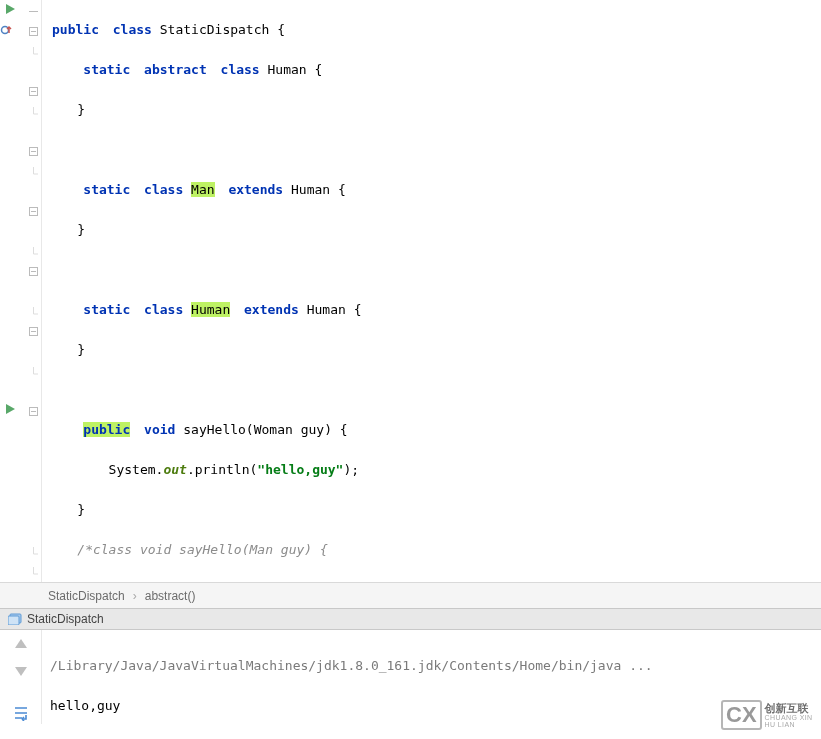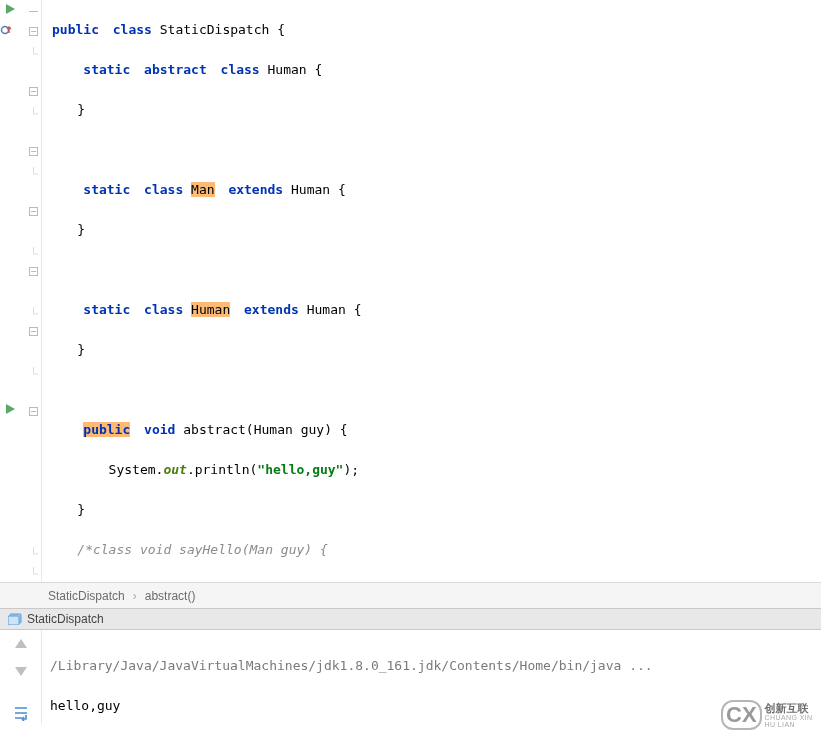--- a/index.html
+++ b/index.html
@@ -41,21 +41,21 @@
   overflow: hidden;
 }
 .code-line {
   height: 20px;
   position: relative;
 }
 .kw { color: #0033B3; font-weight: bold; margin-left: 6px; }
 .kw-static-out { color: #4d7c0f; font-weight: bold; font-style: italic;}
 .str { color: #067D17; font-weight: bold; }
 .cm { color: #8C8C8C; font-style: italic; }
-.hl-yellow { background: #fdba74; }
+.hl-yellow { background: #bef264; }
 .breadcrumb {
   height: 26px;
   border-top: 1px solid #d9d9d9;
   background: #f5f5f5;
   display: flex;
   align-items: center;
   padding-left: 48px;
   font-family: "Segoe UI", "Helvetica Neue", Arial, sans-serif;
   font-size: 12px;
   color: #6c6c6c;
@@ -115,21 +115,21 @@
   opacity: 0.85;
   display: flex;
   align-items: center;
   font-family: Arial, sans-serif;
 }
 .watermark .cx {
   font-size: 22px;
   font-weight: bold;
   color: #888;
   border: 2px solid #aaa;
-  border-radius: 12px;
+  border-radius: 3px;
   padding: 0 3px;
   margin-right: 3px;
   background: #fff;
 }
 .watermark .txt {
   display:flex;
   flex-direction:column;
   line-height:1;
 }
 .watermark .t1 { font-size: 11px; color: #555; font-weight: bold;}
@@ -223,21 +223,21 @@
 <div class="code-line"><span class="kw">public </span><span class="kw">class </span><span>StaticDispatch {</span></div>
 <div class="code-line"><span>    </span><span class="kw">static </span><span class="kw">abstract </span><span class="kw">class </span><span>Human {</span></div>
 <div class="code-line"><span>    }</span></div>
 <div class="code-line"><span></span></div>
 <div class="code-line"><span>    </span><span class="kw">static </span><span class="kw">class </span><span class="hl-yellow">Man</span><span> </span><span class="kw">extends </span><span>Human {</span></div>
 <div class="code-line"><span>    }</span></div>
 <div class="code-line"><span></span></div>
 <div class="code-line"><span>    </span><span class="kw">static </span><span class="kw">class </span><span class="hl-yellow">Human</span><span> </span><span class="kw">extends </span><span>Human {</span></div>
 <div class="code-line"><span>    }</span></div>
 <div class="code-line"><span></span></div>
-<div class="code-line"><span>    </span><span class="kw hl-yellow">public</span><span> </span><span class="kw">void </span><span>abstract(Human guy) {</span></div>
+<div class="code-line"><span>    </span><span class="kw hl-yellow">public</span><span> </span><span class="kw">void </span><span>sayHello(Woman guy) {</span></div>
 <div class="code-line"><span>        System.</span><span class="kw-static-out">out</span><span>.println(</span><span class="str">"hello,guy"</span><span>);</span></div>
 <div class="code-line"><span>    }</span></div>
 <div class="code-line"><span class="cm">    /*class void sayHello(Man guy) {</span></div>
 <div class="code-line"></div>
 
 
 
 
 
 

